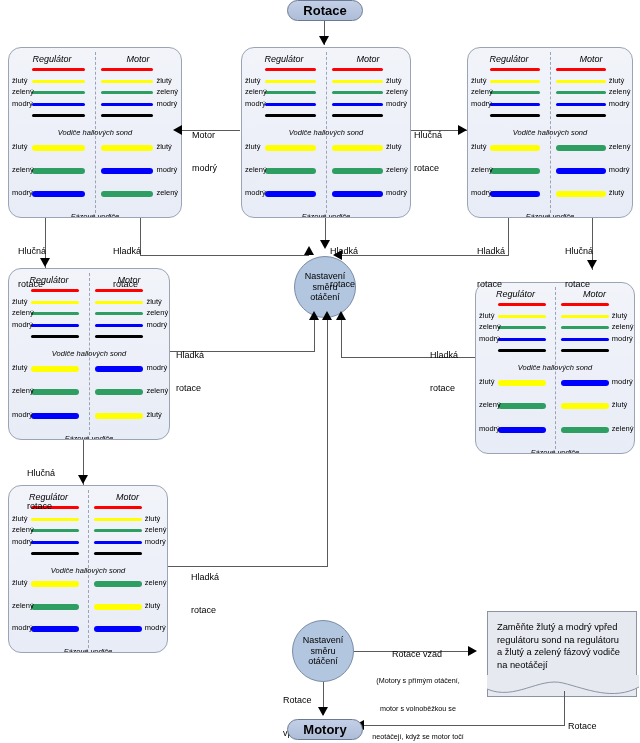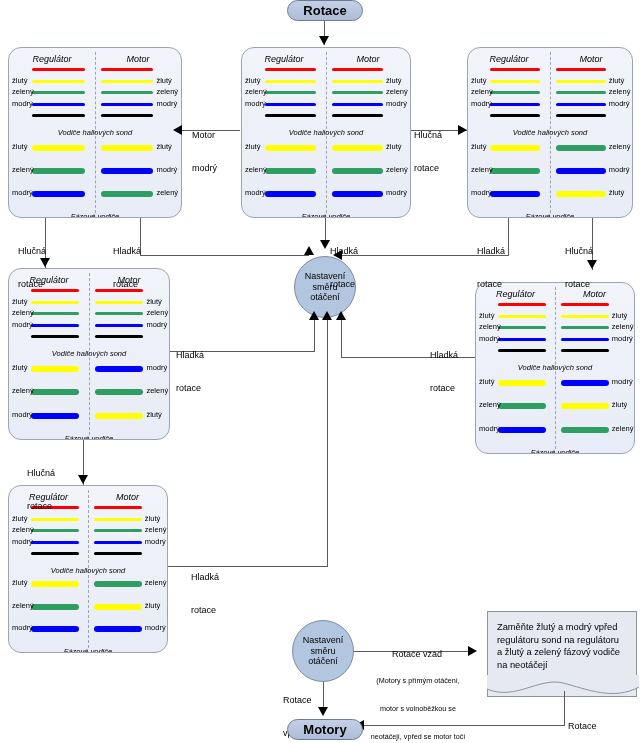--- a/index.html
+++ b/index.html
@@ -414,21 +414,21 @@
   </div>
 
   <div class="ln h" style="left:354px;top:651px;width:117px;"></div>
   <div class="arw right" style="left:468px;top:646px;"></div>
   <div class="elabel" style="left:382px;top:638px;">
     <span>Rotace vzad</span>
   </div>
   <div class="elabel sm" style="left:358px;top:657px;width:120px;">
     <div>(Motory s přímým otáčení,</div>
     <div>motor s volnoběžkou se</div>
-    <div>neotáčejí, vpřed se motor točí</div>
+    <div>neotáčejí, když se motor točí</div>
     
   </div>
 
   <div class="doc" style="left:487px;top:611px;width:150px;height:86px;">
     <div class="doctext">
       <div>Zaměňte žlutý a modrý vpřed</div>
       <div>regulátoru sond na regulátoru</div>
       <div>a žlutý a zelený fázový vodiče</div>
       <div>na neotáčejí</div>
     </div>

